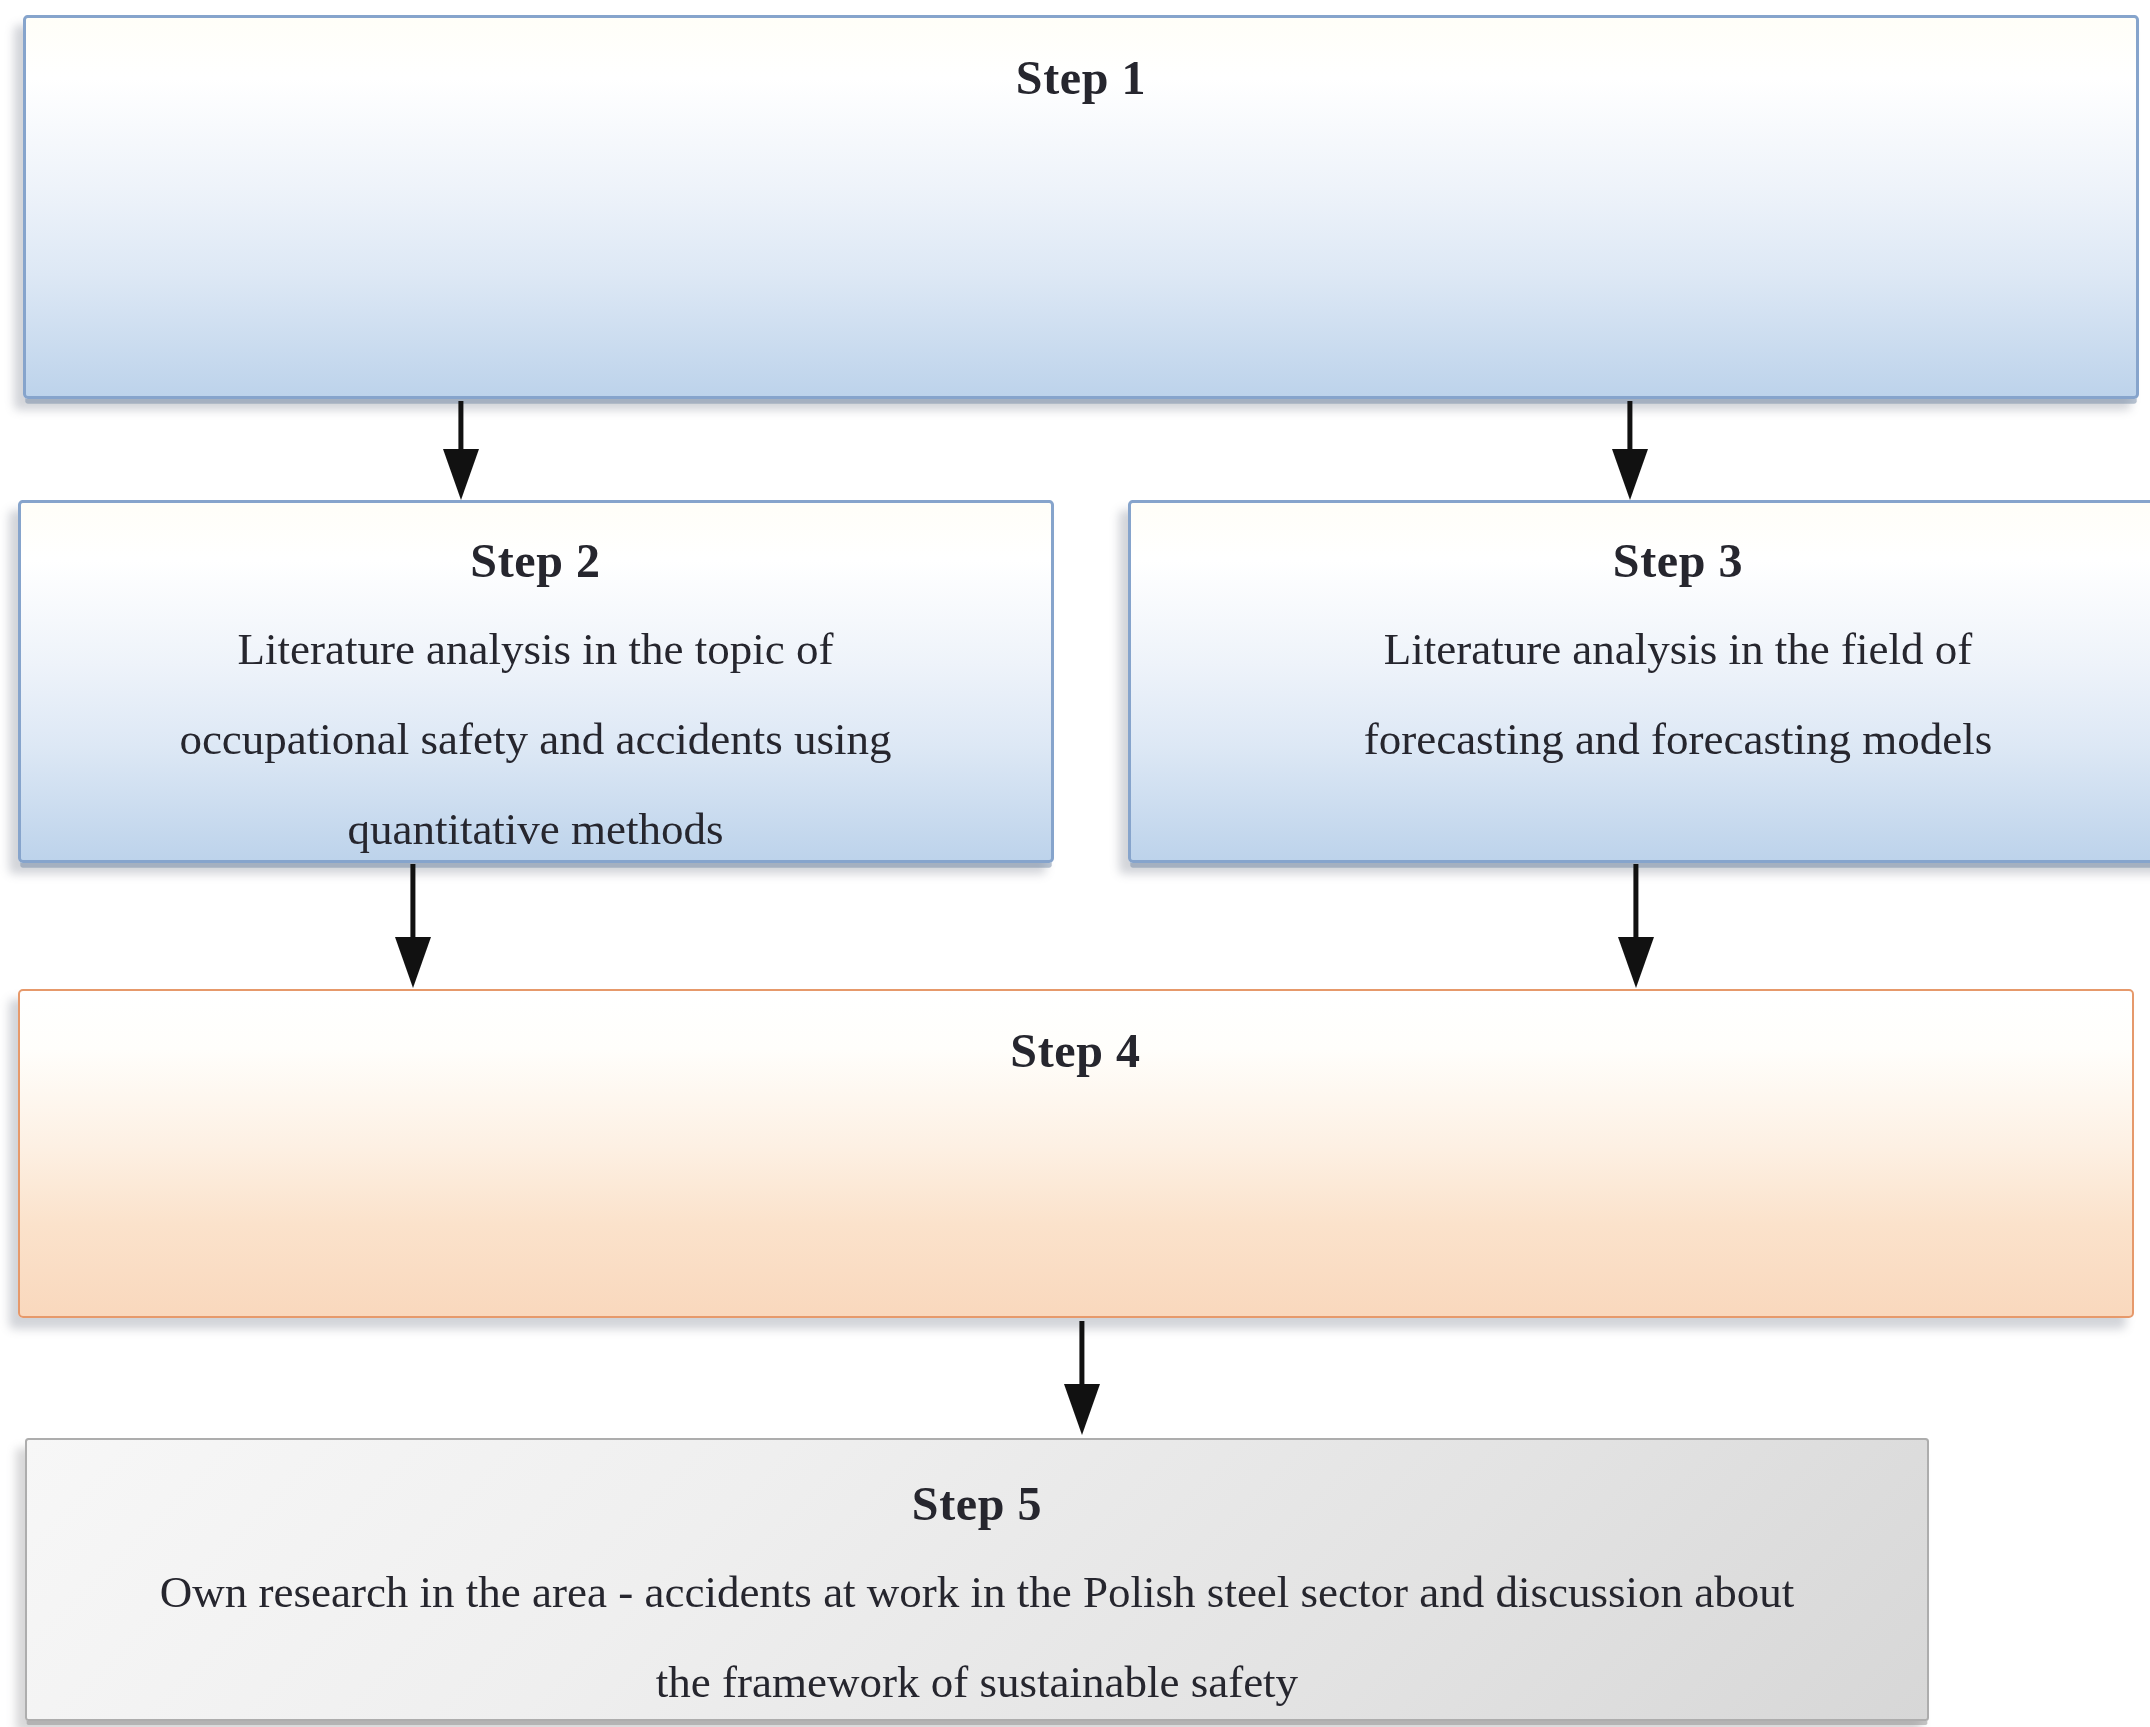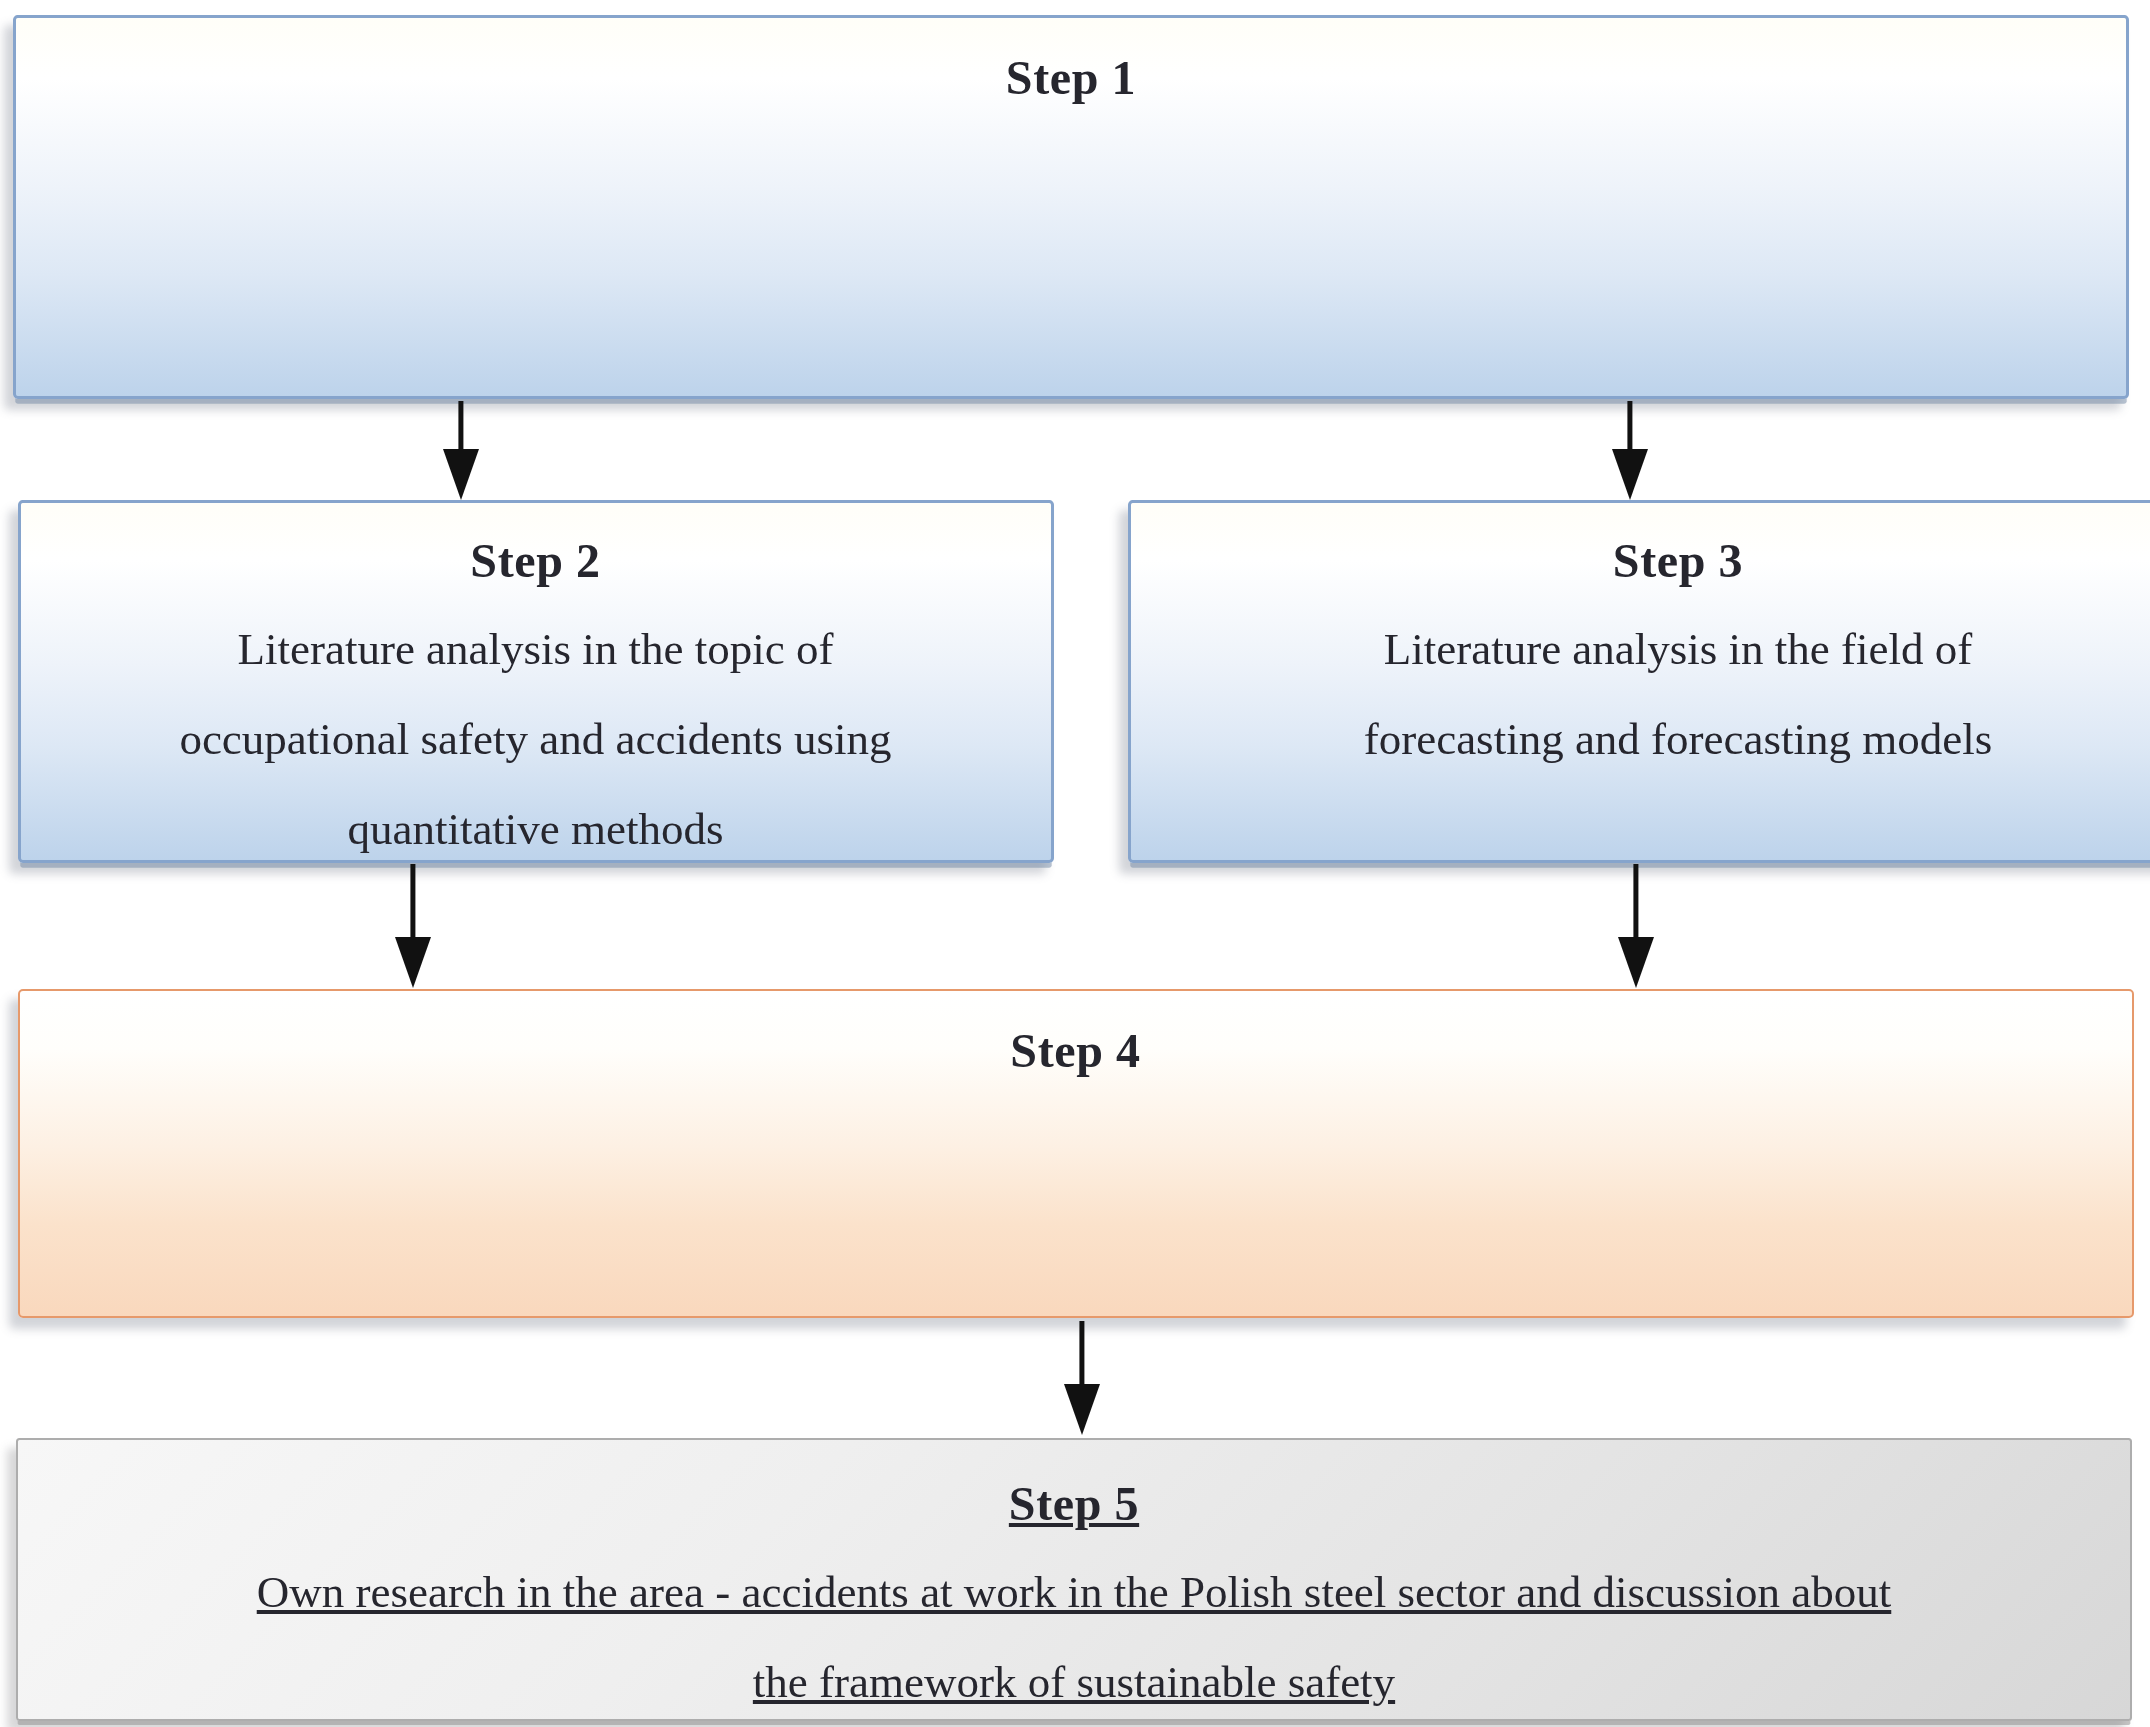--- a/index.html
+++ b/index.html
@@ -49,25 +49,25 @@
     border-radius: 3.5px;
     background: linear-gradient(135deg,
       #f7f7f7 0%,
       var(--gray-fill-top, #efefef) 35%,
       #e3e3e3 70%,
       var(--gray-fill-bottom, #d7d7d7) 100%);
     box-shadow: 0 5.8px 0 -1.7px rgba(150, 150, 150, 0.55),
                 -8.2px 10.5px 9.3px rgba(110, 110, 115, 0.28);
   }
 
-  #box-step1 { left: 13px;   top: 15px;   width: 2116px; height: 384px; }
+  #box-step1 { left: 23px;   top: 15px;   width: 2116px; height: 384px; }
   #box-step2 { left: 17.5px;   top: 500px;  width: 1036px; height: 363px; }
   #box-step3 { left: 1128px; top: 500px;  width: 1100px; height: 363px; }
   #box-step4 { left: 17.5px;   top: 989px; width: 2116px; height: 329px; }
-  #box-step5 { left: 16px;   top: 1438px; width: 2116px; height: 283px; text-decoration: underline; }
+  #box-step5 { left: 25px;   top: 1438px; width: 1904px; height: 283px; }
 
   .box-title {
     margin-top: 30px;
     font-size: 48px;
     font-weight: bold;
     line-height: 1.25;
     letter-spacing: 0.6px;
   }
   .box-body {
     margin-top: 13px;

